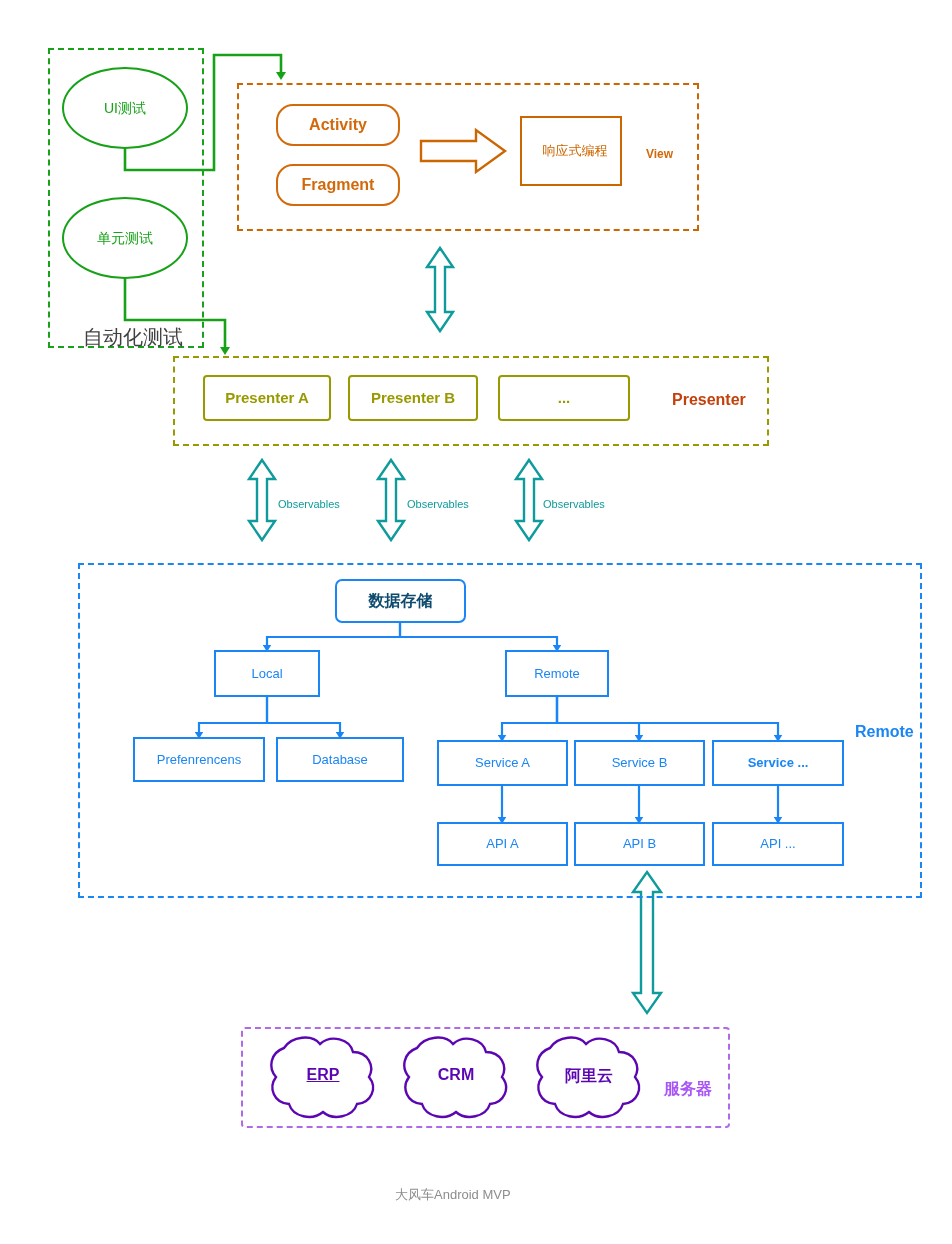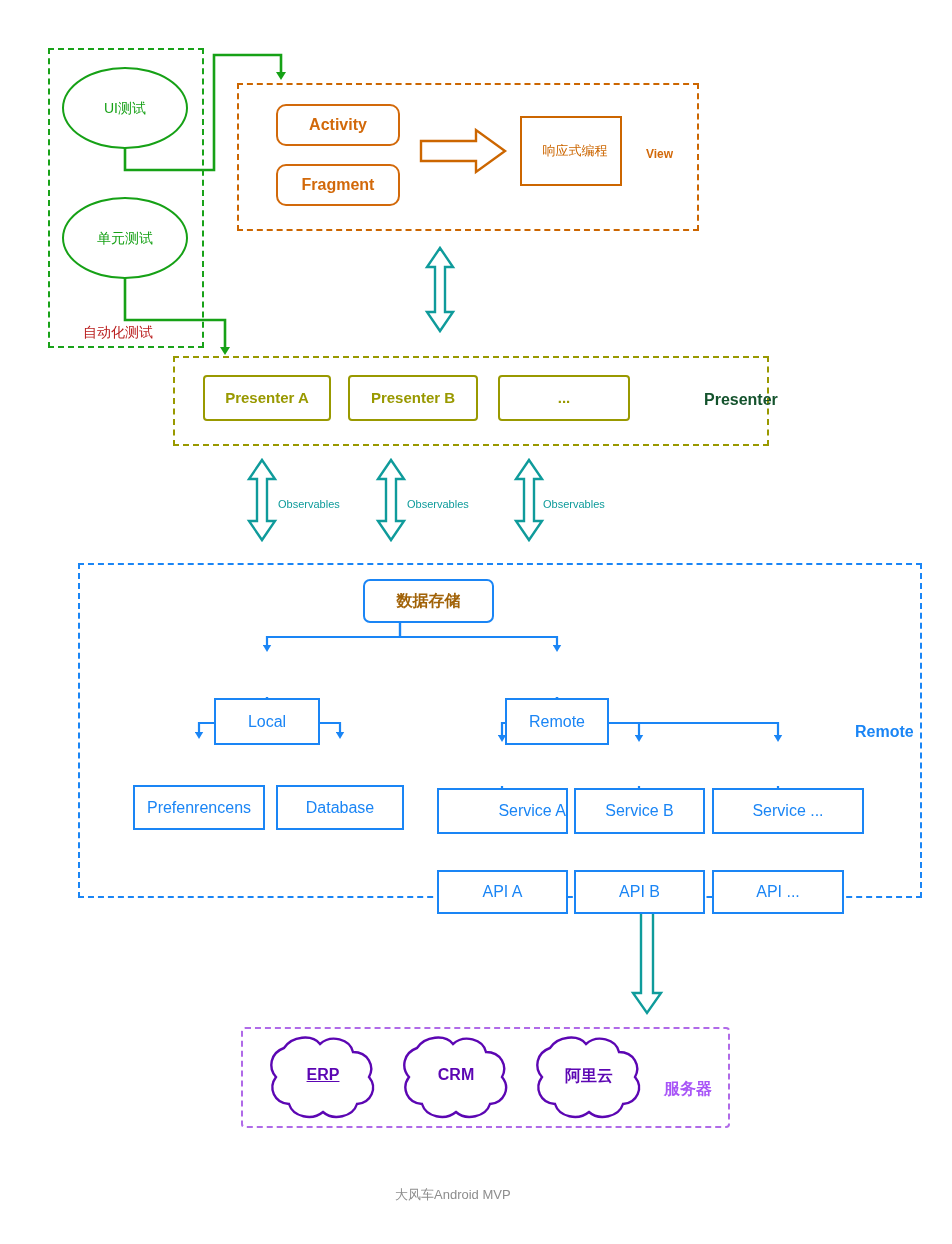--- a/index.html
+++ b/index.html
@@ -54,35 +54,35 @@
     background: transparent;
   }
   .ellipse-node {
     border: 2px solid #16a116;
     border-radius: 50%;
     color: #16a116;
     font-size: 14px;
   }
   .green-label {
     position: absolute;
-    color: #b91c1c;
-    font-size: 14px;
+    color: #404040;
+    font-size: 20px;
     white-space: nowrap;
   }
 
   
   .orange-dashed-box {
     position: absolute;
     box-sizing: border-box;
     border: 2px dashed #cc6600;
     background: transparent;
   }
   .orange-node {
     border: 2px solid #d2690a;
-    border-radius: 10px;
+    border-radius: 17px;
     color: #d2690a;
     font-size: 16px;
     font-weight: bold;
   }
   .orange-plain-node {
     border: 2px solid #cc6600;
     color: #cc6600;
     font-size: 13px;
     font-weight: normal;
     padding-left: 8px;
@@ -96,42 +96,40 @@
     border: 2px dashed #999900;
     background: transparent;
   }
   .olive-node {
     border: 2px solid #999900;
     border-radius: 4px;
     color: #999900;
     font-size: 15px;
     font-weight: bold;
   }
-  .label-presenter { color: #14532d; font-size: 16px; margin-left: 32px; }
+  .label-presenter { color: #c2410c; font-size: 16px; }
 
   
   .blue-dashed-box {
     position: absolute;
     box-sizing: border-box;
     border: 2px dashed #1a85f5;
     background: transparent;
   }
   .blue-node {
     border: 2px solid #1a85f5;
     color: #1a85f5;
-    font-size: 16px;
-    margin-top: 48px;
+    font-size: 13px;
   }
   .blue-node-round {
     border: 2px solid #1a85f5;
     border-radius: 7px;
-    color: #a16207;
+    color: #0c4a6e;
     font-size: 16px;
     font-weight: bold;
-    margin-left: 28px;
   }
   .label-model { color: #1a85f5; font-size: 16px; }
 
   
   .purple-dashed-box {
     position: absolute;
     box-sizing: border-box;
     border: 2px dashed #b06ae8;
     border-radius: 4px;
     background: transparent;
@@ -310,29 +308,29 @@
   </div>
 
   <div class="node blue-node" style="left:276px; top:737px; width:128px; height:45px;">
     <span>Database</span>
   </div>
 
   <div class="node blue-node" style="left:505px; top:650px; width:104px; height:47px;">
     <span>Remote</span>
   </div>
 
-  <div class="node blue-node" style="left:437px; top:740px; width:131px; height:46px;justify-content:flex-end;">
+  <div class="node blue-node" style="left:437px; top:740px; width:131px; height:46px;">
     <span>Service A</span>
   </div>
 
   <div class="node blue-node" style="left:574px; top:740px; width:131px; height:46px;">
     <span>Service B</span>
   </div>
 
-  <div class="node blue-node" style="left:712px; top:740px; width:152px; height:46px;">
+  <div class="node blue-node" style="left:712px; top:740px; width:132px; height:46px;font-weight:bold;">
     <span>Service ...</span>
   </div>
 
   <div class="node blue-node" style="left:437px; top:822px; width:131px; height:44px;">
     <span>API A</span>
   </div>
 
   <div class="node blue-node" style="left:574px; top:822px; width:131px; height:44px;">
     <span>API B</span>
   </div>

